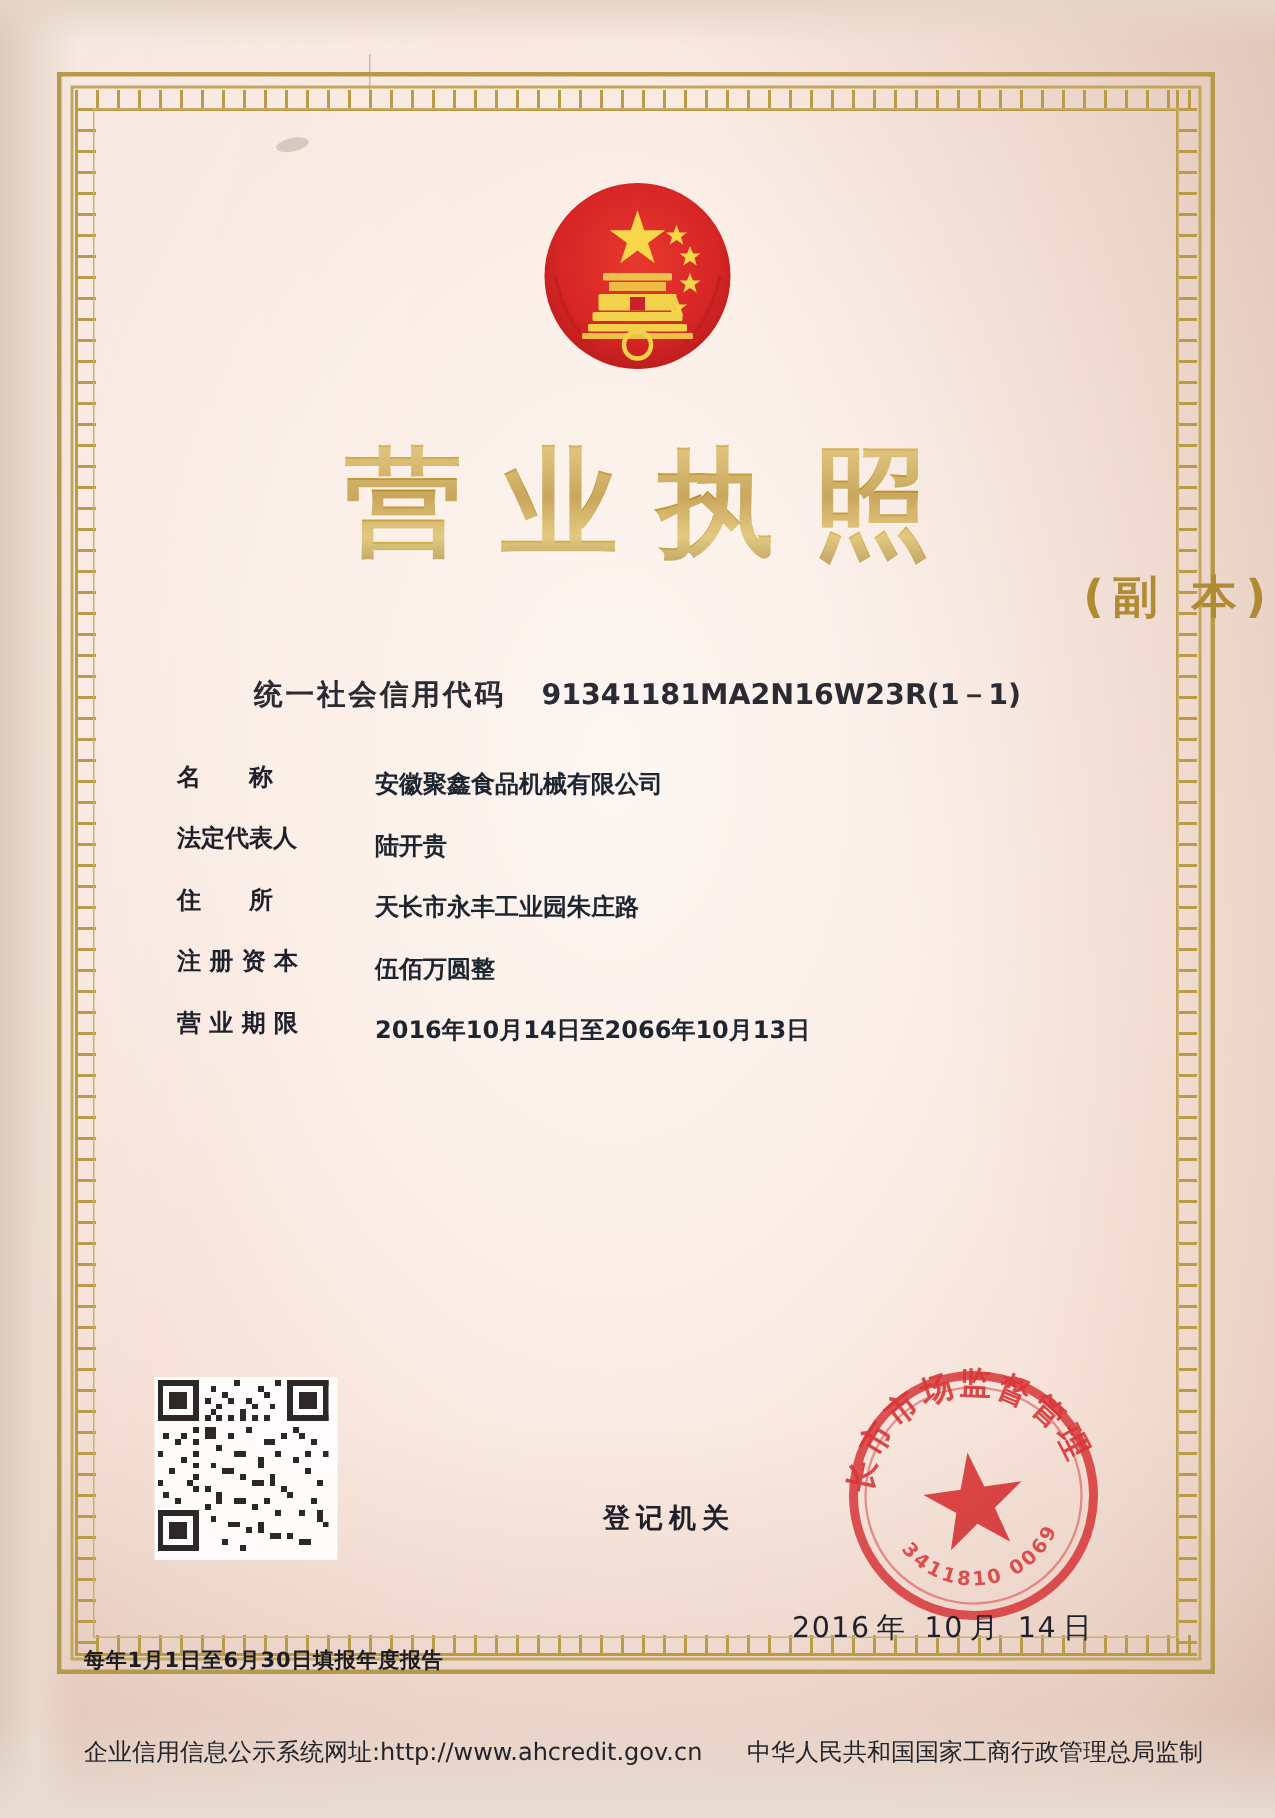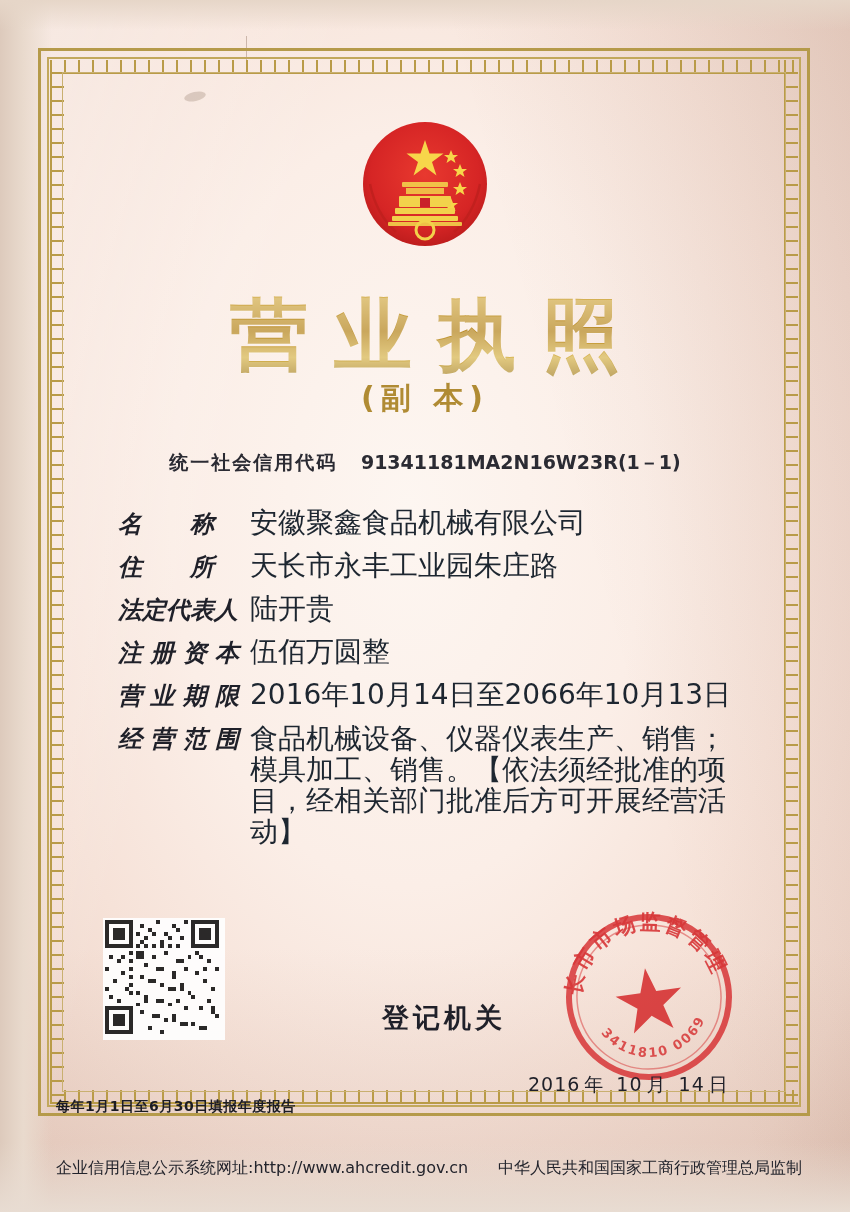--- a/index.html
+++ b/index.html
@@ -88,47 +88,47 @@
     font-size:78px;letter-spacing:26px;
     text-indent:26px;
     color:#b78f2e;
     background:linear-gradient(180deg,#e2c268 0%,#b88a27 45%,#d9b856 70%,#8e6a18 100%);
     -webkit-background-clip:text;background-clip:text;
     -webkit-text-fill-color:transparent;
     text-shadow:0 1px 0 rgba(255,255,255,0.25);
     margin-top:12px;
   }
   .subtitle{
-    position:absolute;top:378px;left:0;width:850px;text-align:center;
+    position:absolute;top:378px;left:0;width:850px;text-align:right;
     font-size:30px;letter-spacing:6px;color:#b08b33;font-weight:bold;
   }
 
   
   .credit{
     position:absolute;top:450px;left:0;width:850px;text-align:center;
     font-size:19px;font-weight:bold;color:#2b2b33;letter-spacing:1px;
   }
   .credit .label{letter-spacing:2px;}
   .credit .code{margin-left:16px;letter-spacing:0px;}
 
   
   .fields{
     position:absolute;left:118px;top:508px;width:630px;
     color:#23242c;
   }
   .row{display:flex;align-items:flex-start;margin-bottom:11px;}
   .row .lab{
     width:132px;flex:0 0 132px;
-    font-size:24px;font-weight:bold;letter-spacing:0px;
+    font-size:16px;font-weight:bold;letter-spacing:0px;
     color:#1f2029;
-    display:flex;justify-content:space-between;font-style:italic;
+    display:flex;justify-content:space-between;
   }
   .row .val{
-    font-size:28px;line-height:30px;color:#1d2630;
-    font-weight:400;
+    font-size:16px;line-height:30px;color:#1d2630;
+    font-weight:700;
     max-width:492px;
   }
   .row.tall .val{line-height:31px;}
 
   
   .qr{
     position:absolute;left:103px;top:918px;width:118px;height:118px;
     background:#fff;
     padding:2px;
     opacity:0.92;
@@ -136,22 +136,22 @@
   .qr svg{display:block;}
 
   
   .seal{
     position:absolute;left:560px;top:908px;width:178px;height:178px;
     opacity:0.88;
   }
 
   
   .registry{
-    position:absolute;left:382px;top:1000px;
-    font-size:27px;font-weight:bold;letter-spacing:4px;color:#1f2029;
+    position:absolute;left:402px;top:1000px;
+    font-size:18px;font-weight:bold;letter-spacing:4px;color:#1f2029;
   }
   .datebar{
     position:absolute;left:528px;top:1072px;
     font-size:19px;color:#1f2029;letter-spacing:1px;
     font-weight:500;
   }
   .datebar .num{font-weight:normal;}
   .datebar .unit{margin:0 12px 0 4px;}
 
   
@@ -246,38 +246,34 @@
     <span class="label">统一社会信用代码</span>
     <span class="code">91341181MA2N16W23R(1－1)</span>
   </div>
 
   <div class="fields">
     <div class="row">
       <div class="lab">名　　称</div>
       <div class="val">安徽聚鑫食品机械有限公司</div>
     </div>
     <div class="row">
+      <div class="lab">法定代表人</div>
+      <div class="val">陆开贵</div>
+    </div>
+    <div class="row">
       <div class="lab">住　　所</div>
       <div class="val">天长市永丰工业园朱庄路</div>
-    </div>
-    <div class="row">
-      <div class="lab">法定代表人</div>
-      <div class="val">陆开贵</div>
     </div>
     <div class="row">
       <div class="lab">注 册 资 本</div>
       <div class="val">伍佰万圆整</div>
     </div>
     <div class="row">
       <div class="lab">营 业 期 限</div>
       <div class="val">2016年10月14日至2066年10月13日</div>
-    </div>
-    <div class="row tall">
-      <div class="lab">经 营 范 围</div>
-      <div class="val">食品机械设备、仪器仪表生产、销售；模具加工、销售。【依法须经批准的项目，经相关部门批准后方可开展经营活动】</div>
     </div>
   </div>
 
   <div class="qr">
     <svg viewBox="0 0 29 29" width="114" height="114" shape-rendering="crispEdges">
       <rect width="29" height="29" fill="#ffffff"></rect>
       <g fill="#1a1a1a">
 
         <rect x="0" y="0" width="7" height="1"></rect>
           <rect x="0" y="6" width="7" height="1"></rect>

